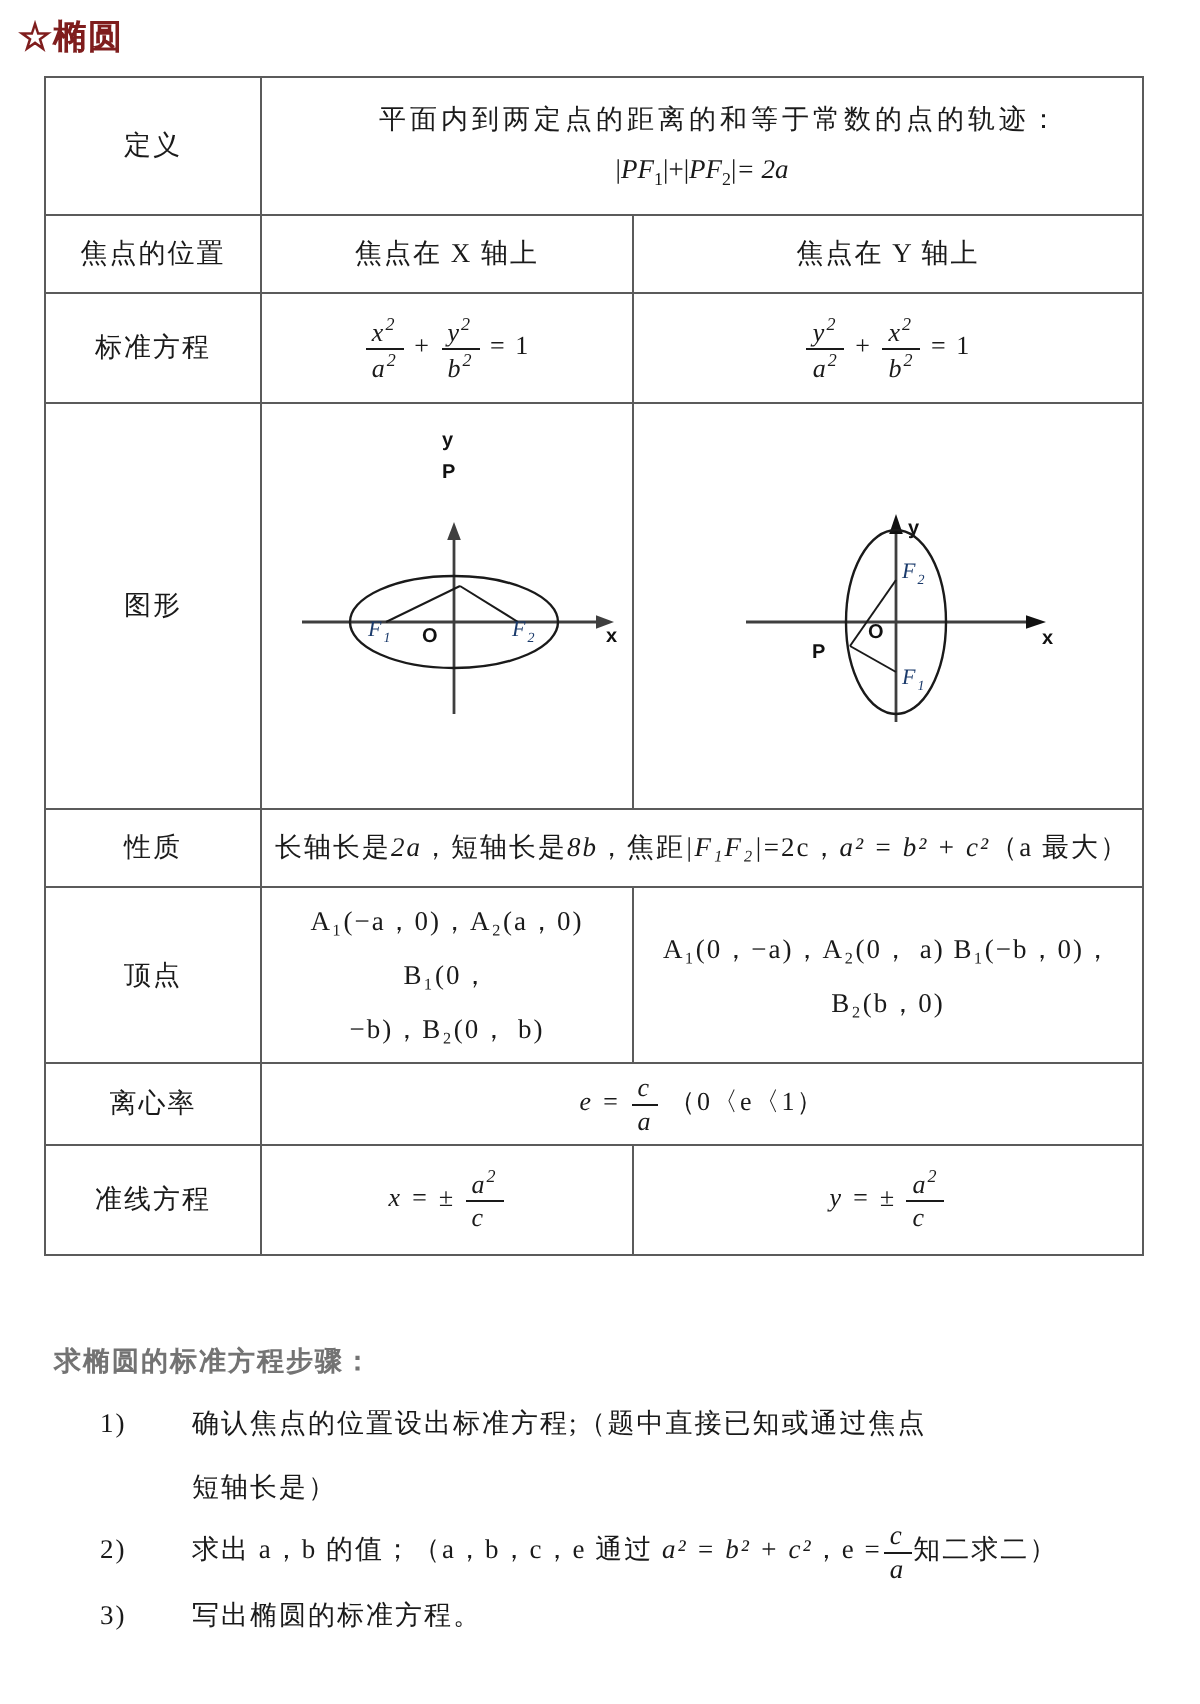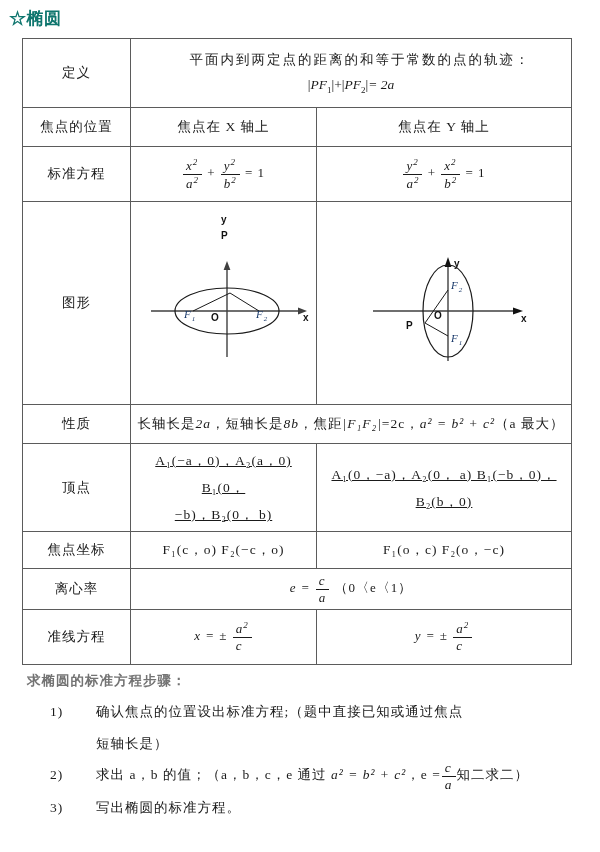--- a/index.html
+++ b/index.html
@@ -6,21 +6,21 @@
   body{
     width:600px;height:852px;background:#ffffff;
     font-family:"Liberation Serif","DejaVu Serif",serif;
     color:#1a1a1a;overflow:hidden;
   }
   .page{position:relative;width:600px;height:852px;}
 
   .title{
     position:absolute;left:9px;top:7px;
     font-size:17px;font-weight:bold;letter-spacing:.5px;
-    color:#0f766e;white-space:nowrap;
+    color:#7f1d1d;white-space:nowrap;
   }
 
   table.main{
     position:absolute;left:22px;top:38px;
     width:549px;border-collapse:collapse;
     table-layout:fixed;
   }
   table.main td{
     border:1px solid #5b5b5b;
     text-align:center;vertical-align:middle;
@@ -42,21 +42,21 @@
   .mi{font-family:"Liberation Serif","DejaVu Serif",serif;font-style:italic;}
   sup.s{font-size:9px;vertical-align:super;font-style:italic;}
   sub.s{font-size:9px;vertical-align:sub;font-style:normal;}
   .frac{display:inline-block;vertical-align:middle;text-align:left;line-height:1.05;margin:0 1px;}
   .frac .num{display:block;border-bottom:1px solid #1a1a1a;padding:0 3px 1px;}
   .frac .den{display:block;padding:1px 3px 0;}
   .eq{white-space:nowrap;font-size:13px;}
   .abs{font-style:normal;}
 
   .figcell{height:196px;padding:0;}
-  .vtxcell{line-height:2.0;letter-spacing:.5px;padding:7px 8px;text-decoration:underline;}
+  .vtxcell{line-height:2.0;letter-spacing:.5px;padding:7px 8px;}
   .propcell{letter-spacing:1px;white-space:nowrap;font-size:13px;}
 
   .steps{position:absolute;left:22px;top:672px;width:560px;}
   .steps-head{
     color:#737373;font-size:13.5px;font-weight:bold;letter-spacing:1px;
     margin:0 0 6px 5px;
     font-family:Liberation Serif, serif;
   }
   .step{
     display:flex;align-items:flex-start;
@@ -186,25 +186,20 @@
         <td class="vtxcell">
           <div>A₁(−a，0)，A₂(a，0) B₁(0，</div>
           <div>−b)，B₂(0， b)</div>
         </td>
         <td class="vtxcell">
           <div>A₁(0，−a)，A₂(0， a) B₁(−b，0)，</div>
           <div>B₂(b，0)</div>
         </td>
       </tr>
 
-      <tr>
-        <td class="lbl" style="height:30px">焦点坐标</td>
-        <td>F₁(c，o)    F₂(−c，o)</td>
-        <td>F₁(o，c)    F₂(o，−c)</td>
-      </tr>
 
       <tr>
         <td class="lbl" style="height:34px">离心率</td>
         <td colspan="2">
           <span class="eq">
             <span class="mi">e =</span>
             <span class="frac"><span class="num mi">c</span><span class="den mi">a</span></span>
             <span>（0〈e〈1）</span>
           </span>
         </td>

